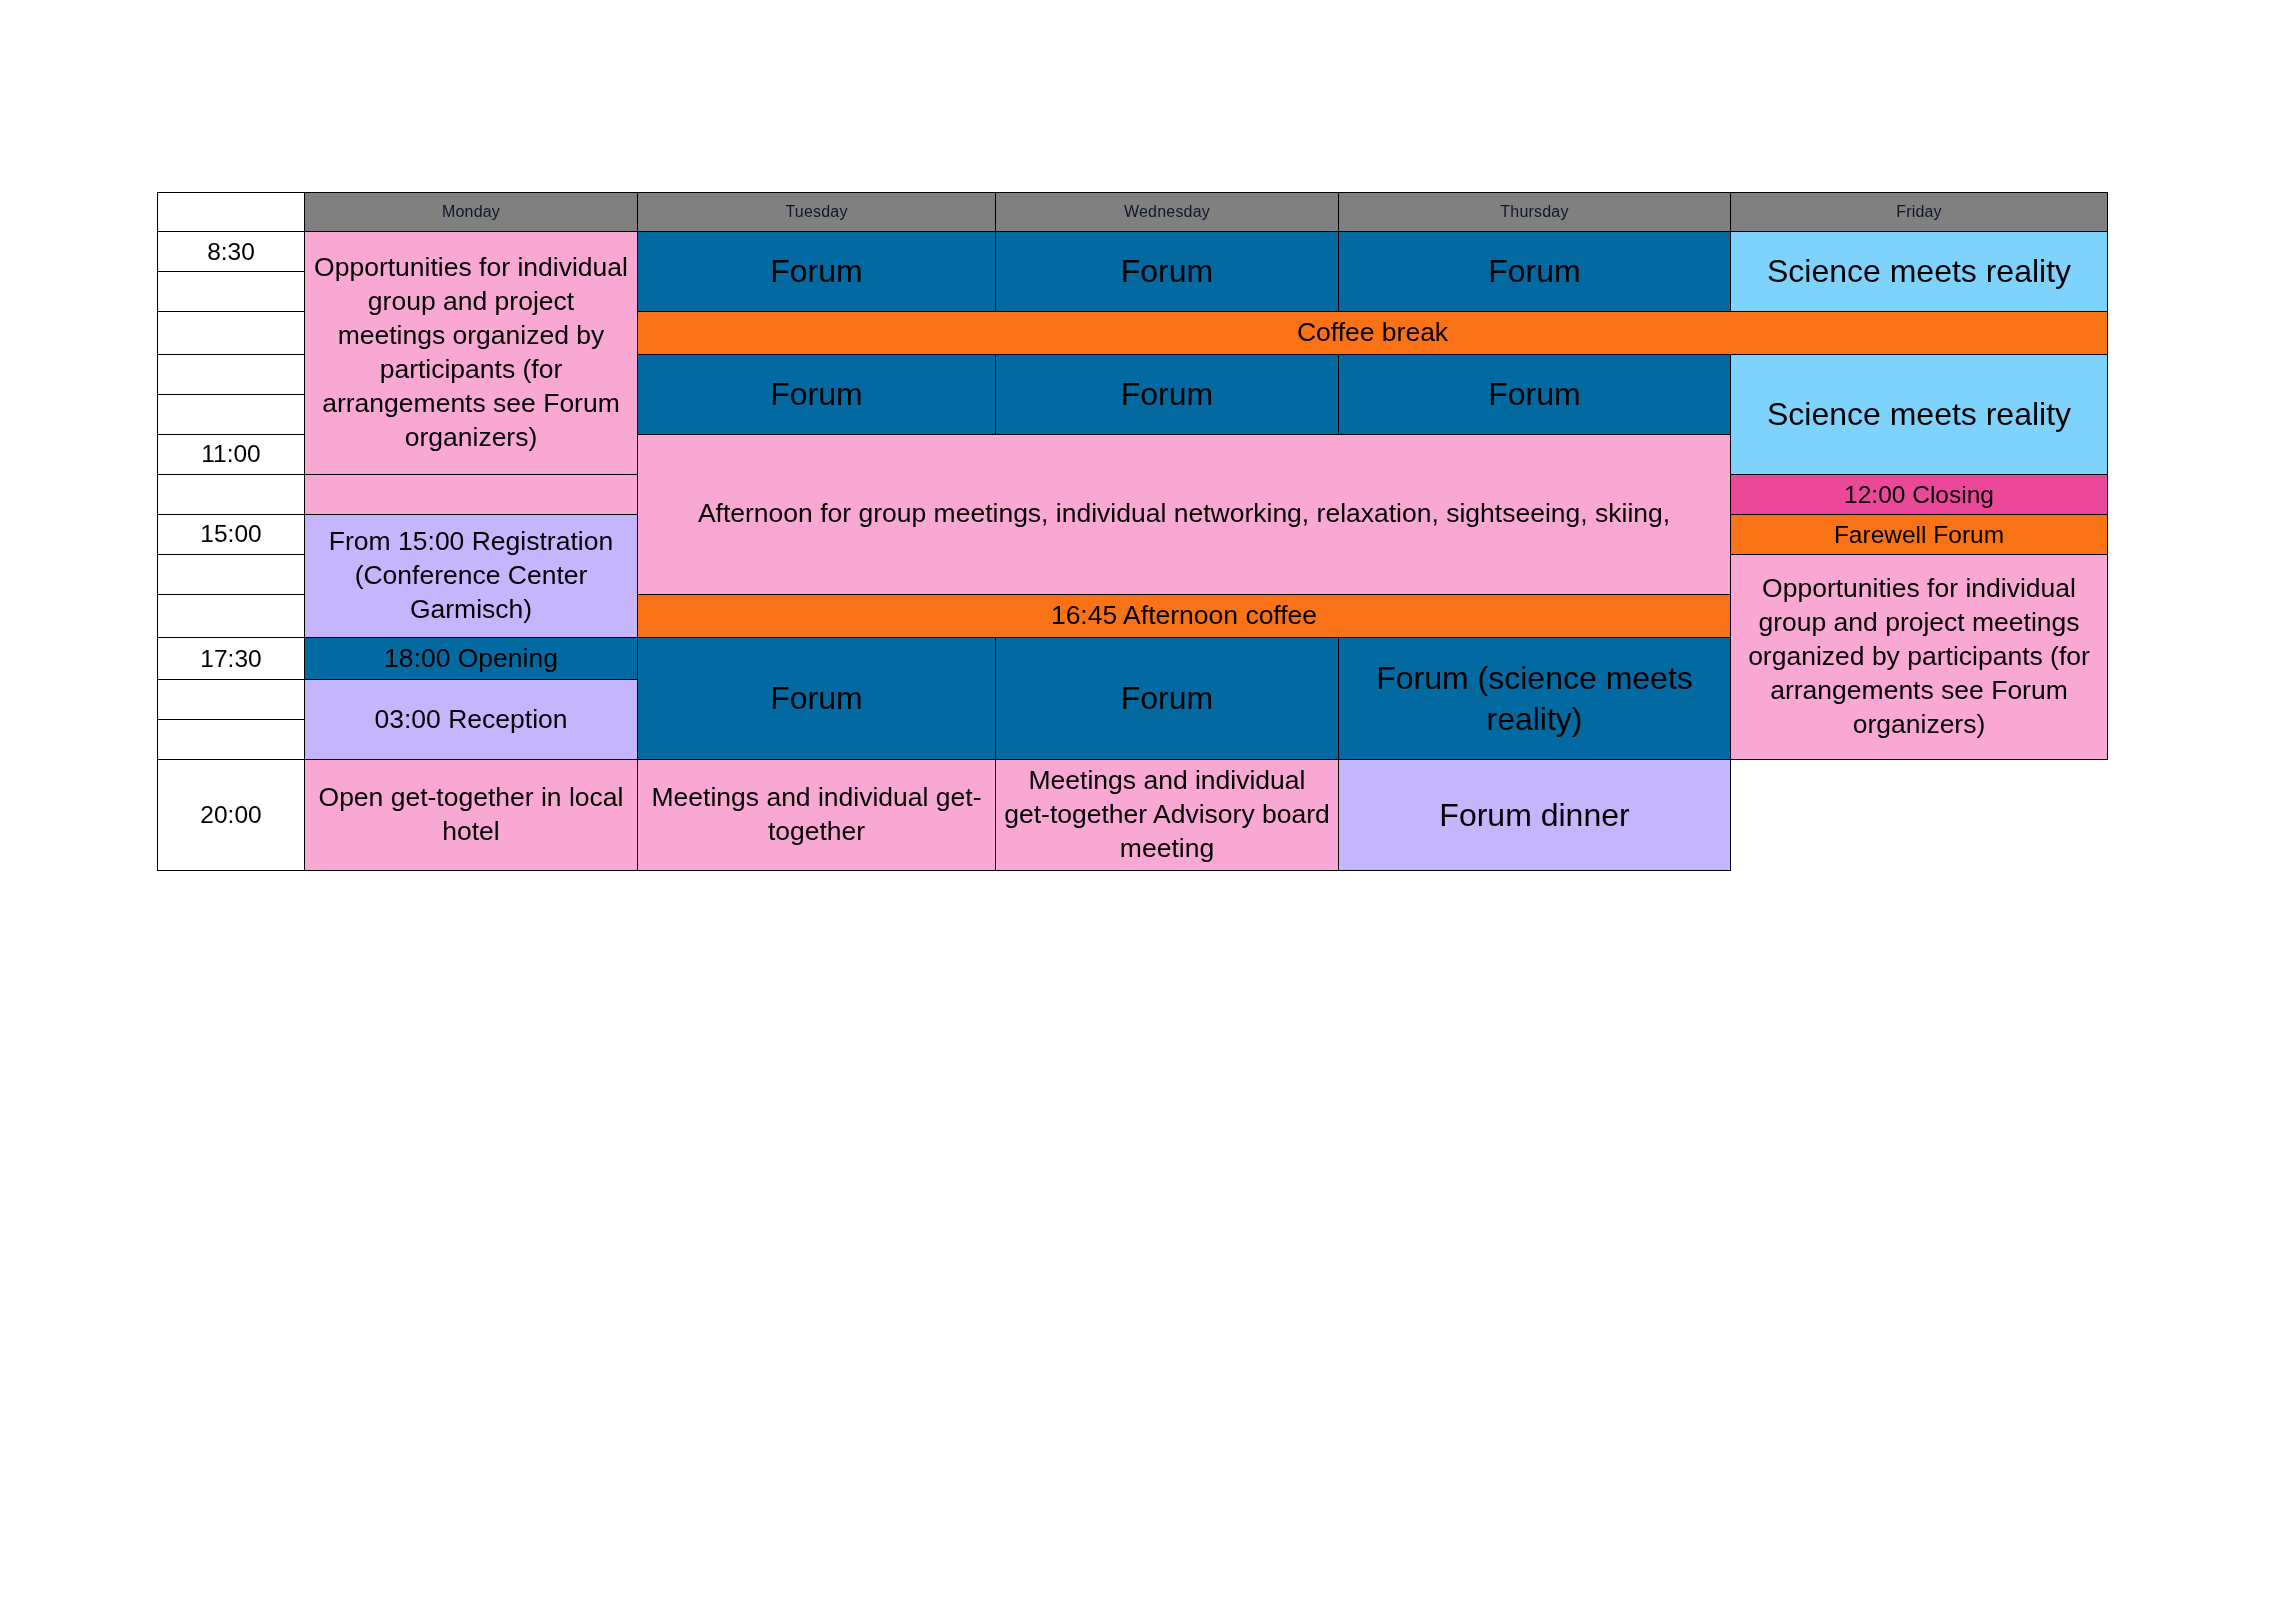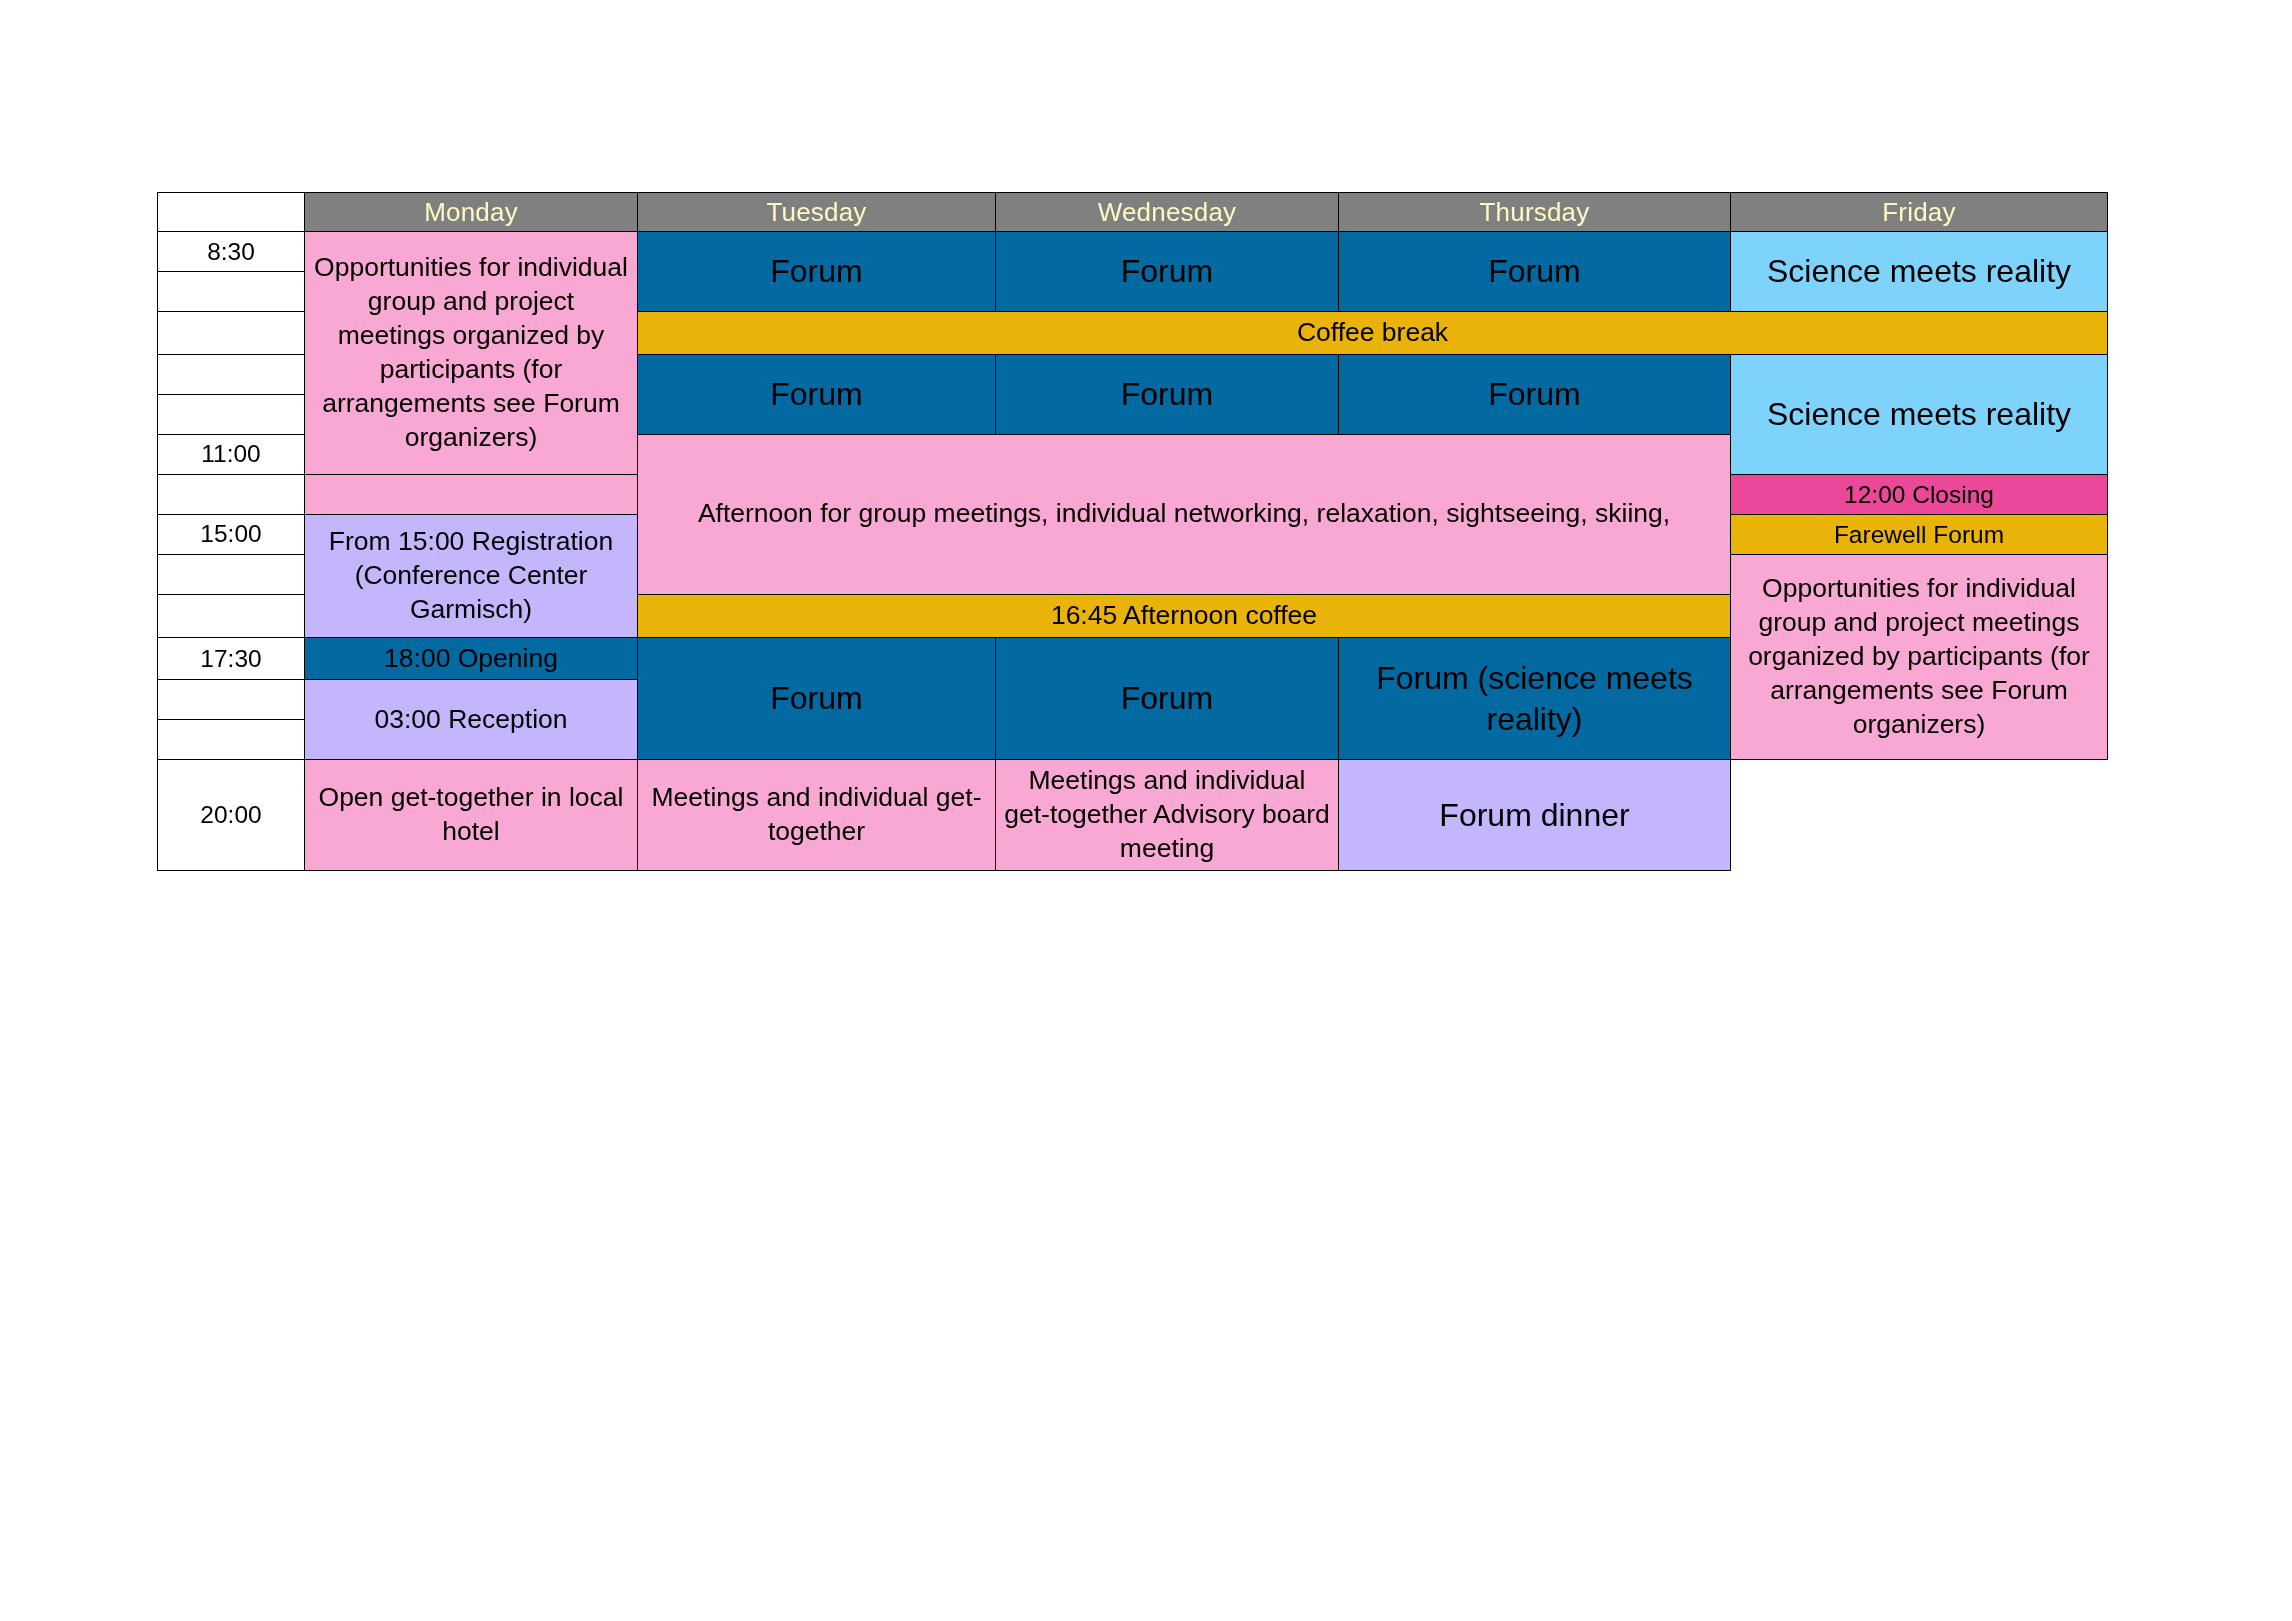--- a/index.html
+++ b/index.html
@@ -45,23 +45,23 @@
   col.c-thu  { width: 392px; }
   col.c-fri  { width: 377px; }
 
   
   .hdr-blank {
     background: #ffffff;
     height: 39px;
   }
   .hdr-day {
     background: #808080;
-    color: #fef9c3;
+    color: #0f172a;
     font-weight: bold;
-    font-size: 26px;
+    font-size: 16px;
     height: 39px;
     letter-spacing: 0.2px;
   }
 
   .time-cell {
     text-align: left;
     padding-left: 9.8px;
     font-size: 24.5px;
     background: #ffffff;
     height: 40px;
@@ -69,21 +69,21 @@
   .time-cell.blank { color: transparent; }
 
   .cell-text {
     display: block;
     padding: 3.9px 7.8px;
     line-height: 1.28;
   }
 
   .yellow  { background: #0369a1; }
   .grey    { background: #c4b5fd; }
-  .lgrey   { background: #eab308; margin-left: 37px; }
+  .lgrey   { background: #f97316; margin-left: 37px; }
   .blue    { background: #7dd3fc; }
   .lblue   { background: #ec4899; }
   .white   { background: #f9a8d4; }
 
   .big   { font-size: 32px; }
   .mid   { font-size: 26.5px; }
   .small { font-size: 24.5px; }
 
   #schedule-wrap * { box-sizing: border-box; }
 </style>

